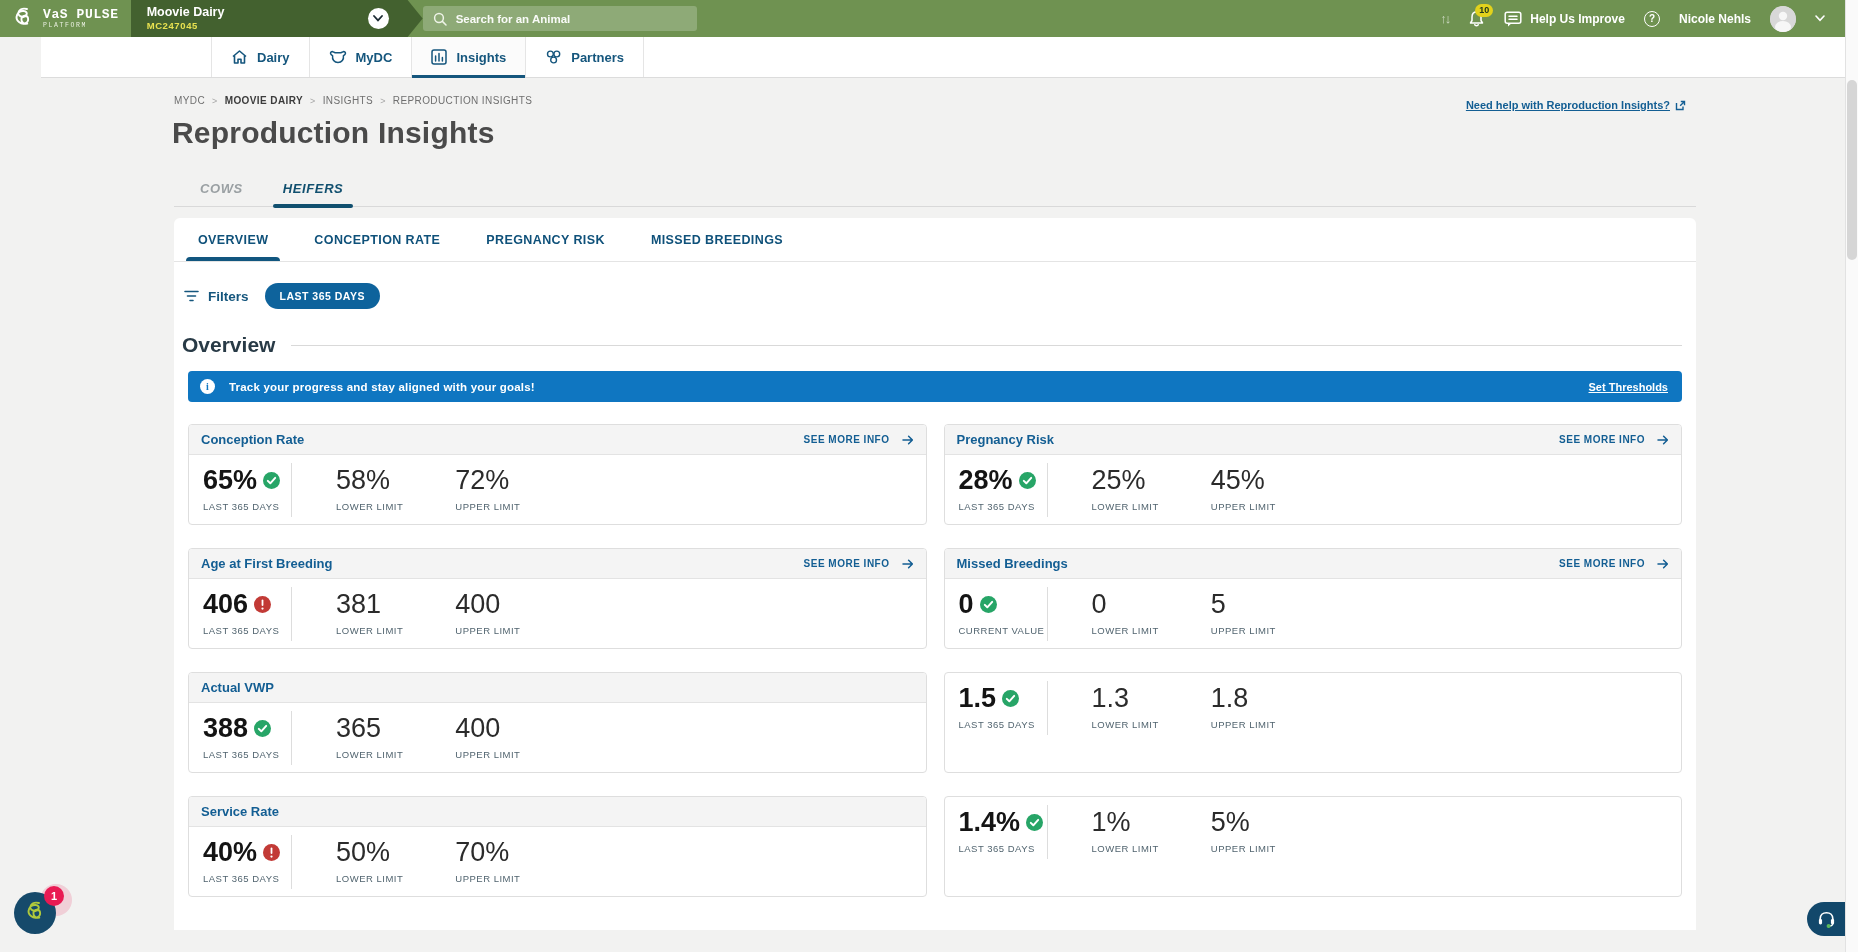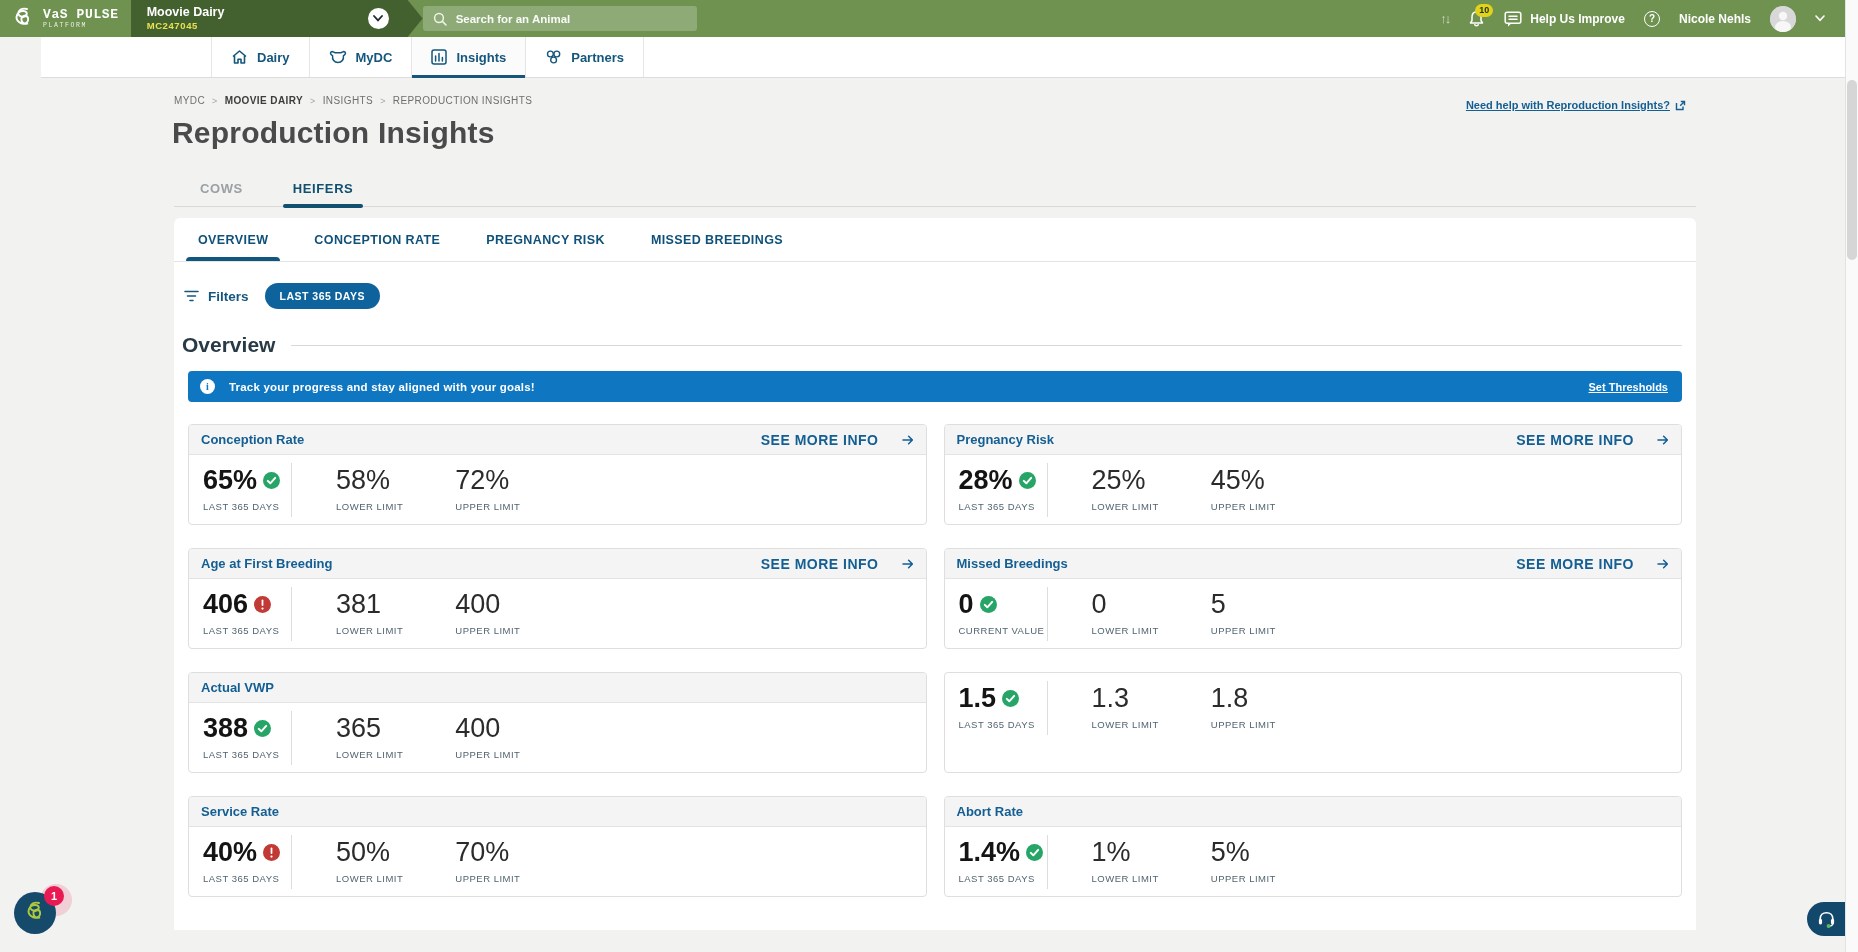--- a/index.html
+++ b/index.html
@@ -41,21 +41,21 @@
   .nav-item.active { background:#fbfbfb; }
   .nav-item.active::after { content:''; position:absolute; left:0; right:0; bottom:-1px; height:3px; background:#15567d; }
   
   .breadcrumb { position:absolute; top:95px; left:174px; font-size:10px; letter-spacing:.4px; color:#6f6f6f; display:flex; gap:7px; align-items:center; }
   .crumb.bold { color:#3c3c3c; font-weight:bold; }
   .crumb-sep { color:#a5a5a5; font-size:9px; }
   .crumb { cursor:pointer; }
   .help-link { position:absolute; top:99px; right:172px; color:#135e93; font-weight:bold; font-size:11px; text-decoration:underline; display:flex; align-items:center; gap:5px; cursor:pointer; }
   .page-title { position:absolute; top:116px; left:172px; font-size:30px; font-weight:bold; color:#4a4a4a; letter-spacing:.2px; }
   
-  .primary-tabs { position:absolute; top:170px; left:174px; right:162px; height:37px; border-bottom:1px solid #d9d9d9; display:flex; gap:50px; padding-left:26px; }
+  .primary-tabs { position:absolute; top:170px; left:174px; right:162px; height:37px; border-bottom:1px solid #d9d9d9; display:flex; gap:40px; padding-left:26px;font-style:italic; }
   .ptab { display:flex; align-items:center; font-size:13px; font-weight:bold; letter-spacing:.6px; color:#9aa0a3; position:relative; cursor:pointer; }
   .ptab.active { color:#11506f; }
   .ptab.active::after { content:''; position:absolute; left:-10px; right:-10px; bottom:-2px; height:4px; border-radius:3px; background:#11506f; }
   
   .panel { position:absolute; top:218px; left:174px; width:1522px; height:712px; background:#fff; border-radius:6px 6px 0 0; }
   .subtabs { height:44px; border-bottom:1px solid #e4e4e4; display:flex; gap:46px; padding-left:24px; }
   .stab { display:flex; align-items:center; font-size:12.5px; font-weight:bold; letter-spacing:.4px; color:#0f517a; position:relative; cursor:pointer; }
   .stab.active::after { content:''; position:absolute; left:-12px; right:-12px; bottom:0; height:4px; border-radius:4px 4px 0 0; background:#11567f; }
   .filters-row { display:flex; align-items:center; gap:16px; margin:21px 0 0 10px; }
   .filters-btn { display:flex; align-items:center; gap:9px; color:#15567d; font-weight:bold; font-size:13.5px; cursor:pointer; }
@@ -65,21 +65,21 @@
   .ov-line { flex:1; height:1px; background:#d9d9d9; }
   .banner { margin:14px 14px 0; height:31px; background:#0f76c1; border-radius:4px; display:flex; align-items:center; color:#fff; }
   .banner-icon { width:15px; height:15px; border-radius:50%; background:#fff; color:#0f76c1; font-size:10px; font-weight:bold; font-family:"Liberation Serif",serif; display:flex; align-items:center; justify-content:center; margin-left:12px; }
   .banner-text { font-size:11.5px; font-weight:bold; margin-left:14px; letter-spacing:.2px; }
   .banner-link { margin-left:auto; margin-right:14px; font-size:11px; font-weight:bold; text-decoration:underline; color:#fff; cursor:pointer; }
   
   .cards { display:grid; grid-template-columns:1fr 1fr; gap:23px 17px; margin:22px 14px 0; }
   .card { border:1px solid #dedede; border-radius:4px; background:#fff; height:101px; overflow:hidden; }
   .card-h { height:30px; background:#f4f4f4; border-bottom:1px solid #e3e3e3; display:flex; align-items:center; padding:0 12px; }
   .card-title { color:#135e93; font-weight:bold; font-size:13px; }
-  .see-more { margin-left:auto; display:flex; align-items:center; gap:23px; color:#135e93; font-weight:bold; font-size:14px; letter-spacing:.5px; cursor:pointer; }
+  .see-more { margin-left:auto; display:flex; align-items:center; gap:12px; color:#135e93; font-weight:bold; font-size:10px; letter-spacing:.5px; cursor:pointer; }
   .card-b { display:flex; align-items:center; height:69px; padding-left:14px; }
   .vg { min-width:88px; }
   .big { display:flex; align-items:center; gap:6px; font-size:27px; font-weight:bold; color:#141414; line-height:1; }
   .lbl { font-size:9.5px; color:#51646f; letter-spacing:.5px; margin-top:7px; }
   .vdiv { width:1px; height:54px; background:#ddd; margin-right:44px; }
   .limit { margin-right:52px; }
   .limit .big { font-weight:normal; color:#2b2b2b; }
   
   .fab-left { position:absolute; left:14px; bottom:12px; width:58px; height:52px; }
   .fab-halo { position:absolute; left:26px; top:-4px; width:32px; height:32px; border-radius:50%; background:rgba(233,26,83,.16); }
@@ -495,24 +495,20 @@
        </div>
        <div class="limit">
          <div class="big">
               <span>70%</span>
             </div>
          <div class="lbl">UPPER LIMIT</div>
        </div>
      </div>
       </div>
       <div class="card">
-        <div class="card-h">
-       <span class="card-title">Abort Rate</span>
-
-     </div>
      <div class="card-b">
        <div class="vg">
          <div class="big">
            <span>1.4%</span>
            <span style="display:flex">
                 <svg width="17" height="17" viewBox="0 0 17 17">
                   <circle cx="8.5" cy="8.5" r="8.5" fill="#27a567"></circle>
                   <path d="M4.8 8.9 L7.3 11.3 L12.2 5.9" stroke="#fff" stroke-width="2" fill="none" stroke-linecap="round" stroke-linejoin="round"></path>
                 </svg>
               </span>

